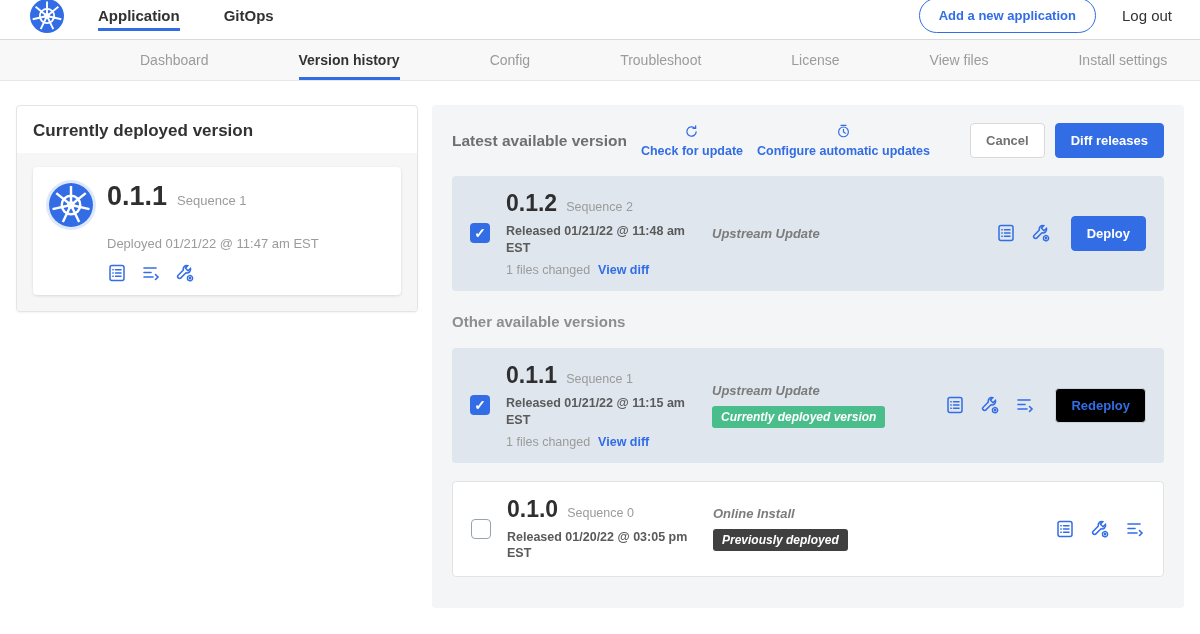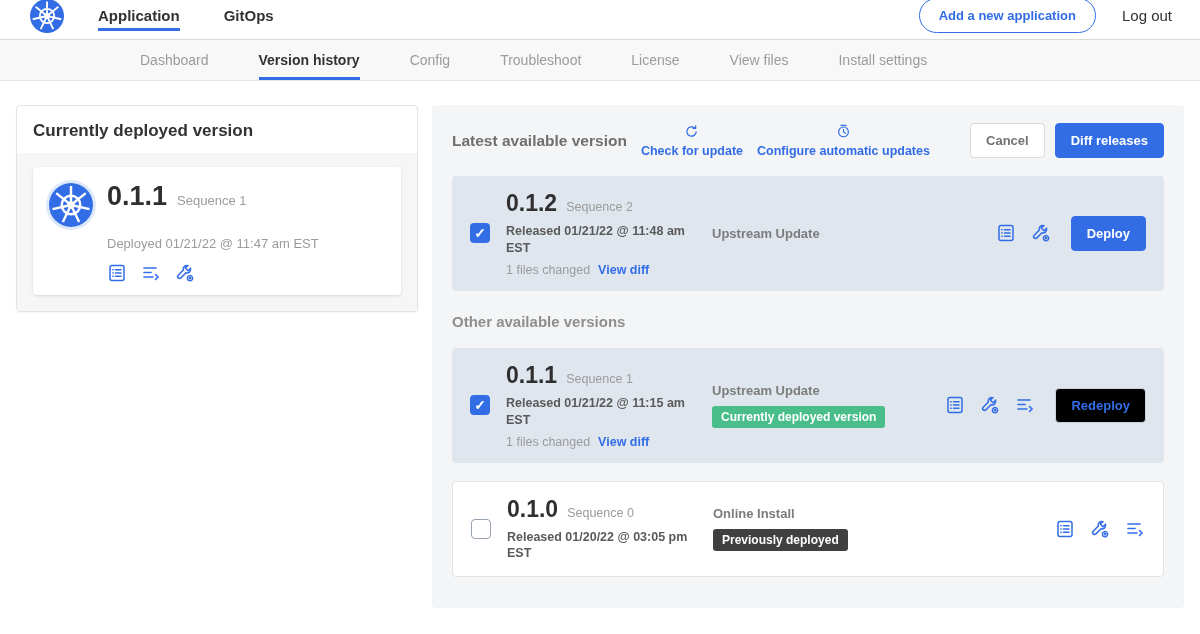--- a/index.html
+++ b/index.html
@@ -16,21 +16,21 @@
     color:#323232; cursor:pointer; border-bottom:3px solid transparent; padding-top:3px; }
   .top-tab.active { border-bottom-color:#326de6; }
   .top-right { margin-left:auto; display:flex; align-items:center; gap:26px; }
   .add-app-btn { background:#fff; border:1px solid #326de6; color:#326de6;
     font-family:inherit; font-size:13px; font-weight:700; padding:9px 19px;
     border-radius:18px; cursor:pointer; }
   .logout { font-size:15px; color:#323232; cursor:pointer; }
 
   
   .subnav { height:41px; background:#f8f8f8; border-bottom:1px solid #e6e6e6;
-    display:flex; align-items:stretch; padding-left:140px; gap:50px; }
+    display:flex; align-items:stretch; padding-left:140px; gap:90px; }
   .subnav-tab { display:flex; align-items:center; font-size:14px; color:#9b9b9b;
     cursor:pointer; border-bottom:3px solid transparent; padding-top:3px; }
   .subnav-tab.active { color:#323232; font-weight:700; border-bottom-color:#326de6; }
 
   
   main { position:relative; height:545px; background:#fff; }
 
   
   .deployed-card { position:absolute; left:16px; top:24px; width:402px;
     background:#fff; border:1px solid #e4e4e4; border-radius:4px; overflow:hidden;
@@ -71,21 +71,21 @@
   .checkbox.checked { background:#326de6; color:#fff; font-size:14px; font-weight:700; }
   .checkbox.unchecked { background:#fff; border:1px solid #98a3b0; }
   .v-block { width:198px; margin-left:16px; }
   .v-line1 { display:flex; align-items:baseline; gap:9px; }
   .v-num { font-size:23px; font-weight:700; color:#2f2f2f; }
   .v-seq { font-size:12.5px; color:#9b9b9b; }
   .v-released { font-size:12.5px; font-weight:700; color:#5a5a5a; margin-top:6px;
     width:188px; line-height:1.35; }
   .v-files { font-size:12.5px; color:#9b9b9b; margin-top:6px; display:flex; gap:8px; }
   .view-diff { color:#326de6; font-weight:700; cursor:pointer; }
-  .src-block { flex:1; margin-left:8px; }
+  .src-block { flex:1; margin-left:8px;font-style:italic; }
   .src-label { font-size:13px; font-weight:700; color:#7c7c7c; }
   .badge { display:inline-block; margin-top:8px; padding:4px 9px; border-radius:3px;
     font-size:12px; font-weight:700; color:#fff; }
   .badge-green { background:#49bd8a; }
   .badge-gray { background:#404040; }
   .row-actions { display:flex; align-items:center; gap:15px; color:#326de6; }
   .row-actions .btn { margin-left:5px; }
   .other-title { font-size:15px; color:#8e8e8e; margin:22px 0 0; }
   .ic { width:20px; height:20px; display:block; cursor:pointer; }
 </style>

